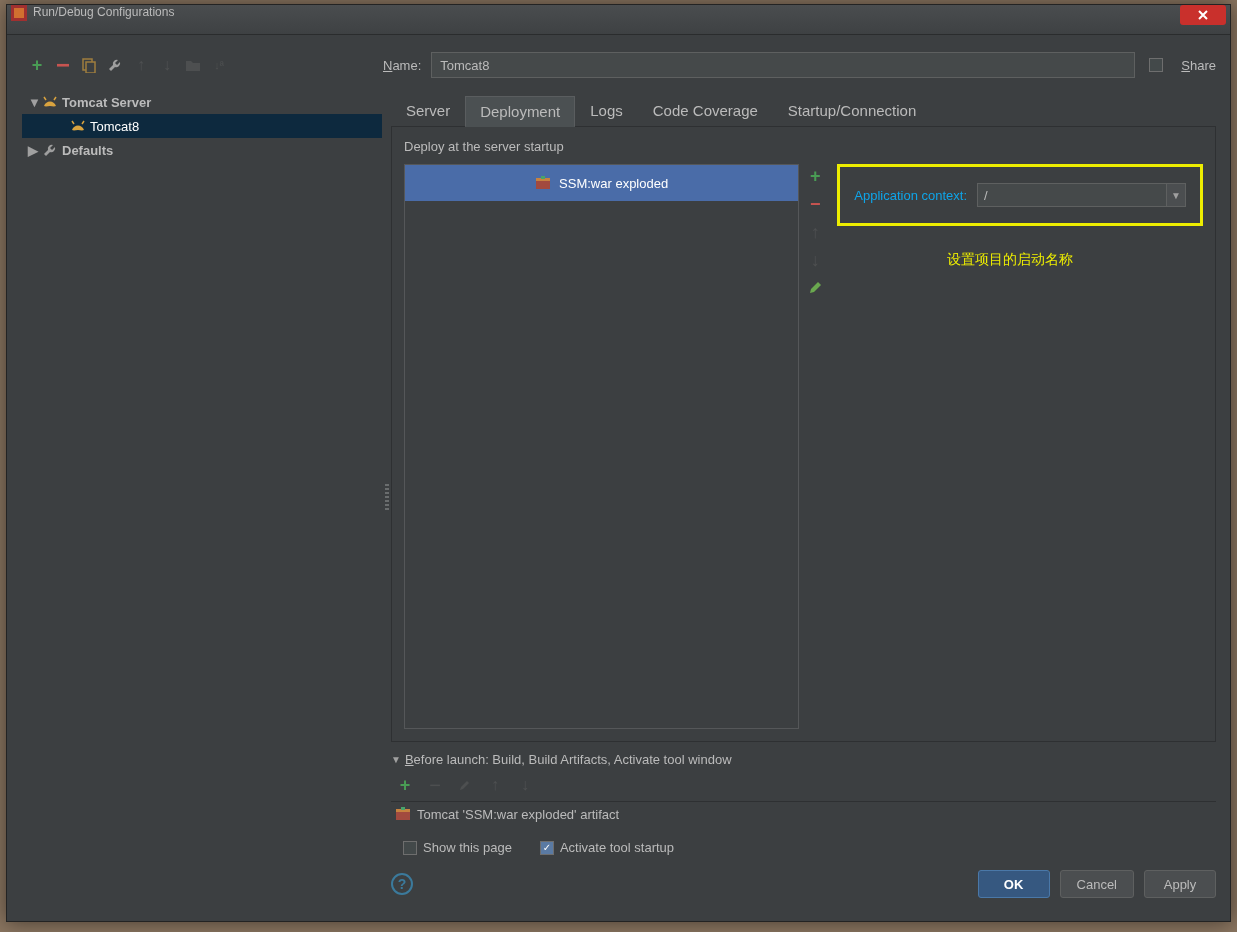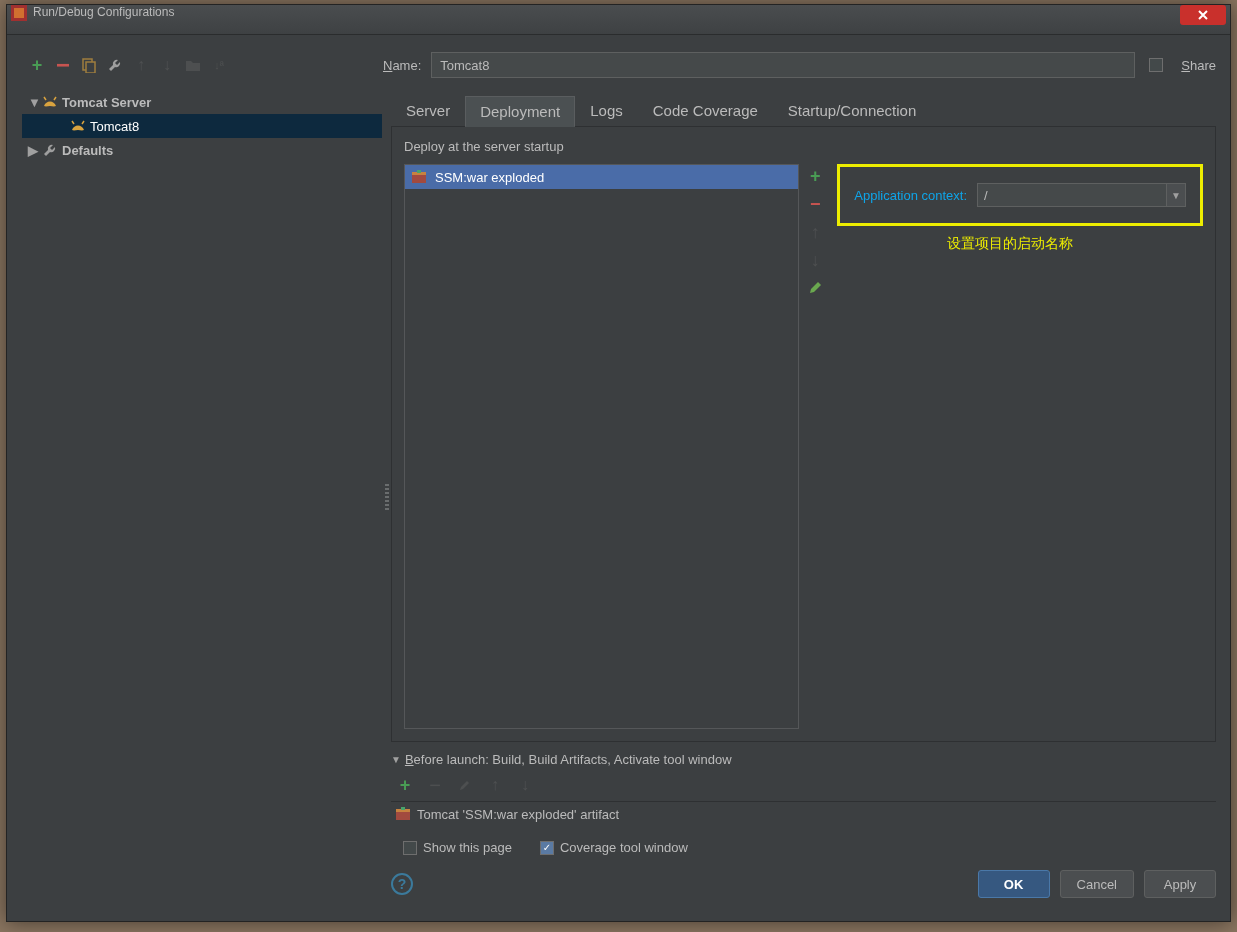--- a/index.html
+++ b/index.html
@@ -45,35 +45,35 @@
 
 .tabs { display: flex; border-bottom: 1px solid #2e3032; margin-top: 8px; }
 .tab { padding: 6px 14px; color: #bbbbbb; font-size: 15px; cursor: pointer; border: 1px solid transparent; border-bottom: none; }
 .tab.active { background: #4b5052; border: 1px solid #5a5d5f; border-bottom: 1px solid #4b5052; position: relative; top: 1px; }
 
 .tab-body { flex: 1; border: 1px solid #2e3032; border-top: none; padding: 12px; display: flex; flex-direction: column; min-height: 0; margin-bottom: 10px; }
 .section-label { color: #bbbbbb; font-size: 13px; margin-bottom: 10px; }
 
 .deploy-row { display: flex; gap: 6px; flex: 1; min-height: 0; }
 .artifact-list { width: 445px; border: 1px solid #555759; background: #3c3f41; }
-.artifact-item { display: flex; align-items: center; gap: 8px; height: 24px; padding: 0 6px; font-size: 13px; }
+.artifact-item { display: flex; align-items: center; gap: 8px; height: 36px; padding: 0 6px; font-size: 13px; justify-content: center; }
 .artifact-item.selected { background: #4a6ca8; color: #ffffff; }
 .artifact-icon { width:16px; height:16px; }
 
 .vtb { display: flex; flex-direction: column; gap: 8px; padding-top: 2px; }
 .vtb .tb-btn { width: 20px; height: 20px; font-size: 18px; }
 .arrow-g { color:#6e6e6e; }
 
 .ctx-panel { flex: 1; border: 3px solid #eded00; padding: 12px 14px; margin-left: 6px; height: 62px; align-self: flex-start; display:flex; align-items:center; gap:10px; }
 .ctx-label { color: #0ea5e9; font-size: 13px; white-space: nowrap; }
 .ctx-select { flex:1; display:flex; }
 .ctx-input { flex:1; background:#45494a; border:1px solid #5e6060; border-right:none; color:#bbbbbb; padding:3px 6px; height:24px; font-size:13px; }
 .ctx-dd { width:20px; height:24px; border:1px solid #5e6060; background:#4b4e50; display:flex; align-items:center; justify-content:center; color:#a0a0a0; cursor:pointer; font-size:10px; }
 
-.yellow-note { position:absolute; left: 940px; top: 230px; color:#eded00; font-size:14px; }
+.yellow-note { position:absolute; left: 940px; top: 246px; color:#eded00; font-size:14px; }
 
 .before-launch { margin-top: auto; }
 .bl-header { color:#bbbbbb; font-size:13px; display:flex; align-items:center; gap:4px; cursor:pointer; }
 .bl-caret { font-size:10px; color:#a0a0a0; }
 .bl-header .u { text-decoration: underline; }
 .bl-toolbar { display:flex; gap:10px; margin-top:8px; padding-left:4px; }
 .bl-list { margin-top:6px; border-top:1px solid #2e3032; }
 .bl-item { height:24px; display:flex; align-items:center; gap:6px; padding:0 4px; color:#bbbbbb; font-size:13px;}
 .bl-item.sel { background:#4b5052; }
 .bl-opts { display:flex; gap:28px; margin-top:14px; padding-left:12px; }
@@ -252,21 +252,21 @@
               <span>Tomcat 'SSM:war exploded' artifact</span>
             </div>
           </div>
           <div class="bl-opts">
             <label class="chk-row">
               <span class="checkbox-display"></span>
               <span>Show this page</span>
             </label>
             <label class="chk-row">
               <span class="chk-on">✓</span>
-              <span>Coverage tool window</span>
+              <span>Activate tool startup</span>
             </label>
           </div>
         </div>
 
         <div class="footer">
           <span class="help-btn">?</span>
           <button class="btn primary">OK</button>
           <button class="btn">Cancel</button>
           <button class="btn">Apply</button>
         </div>

